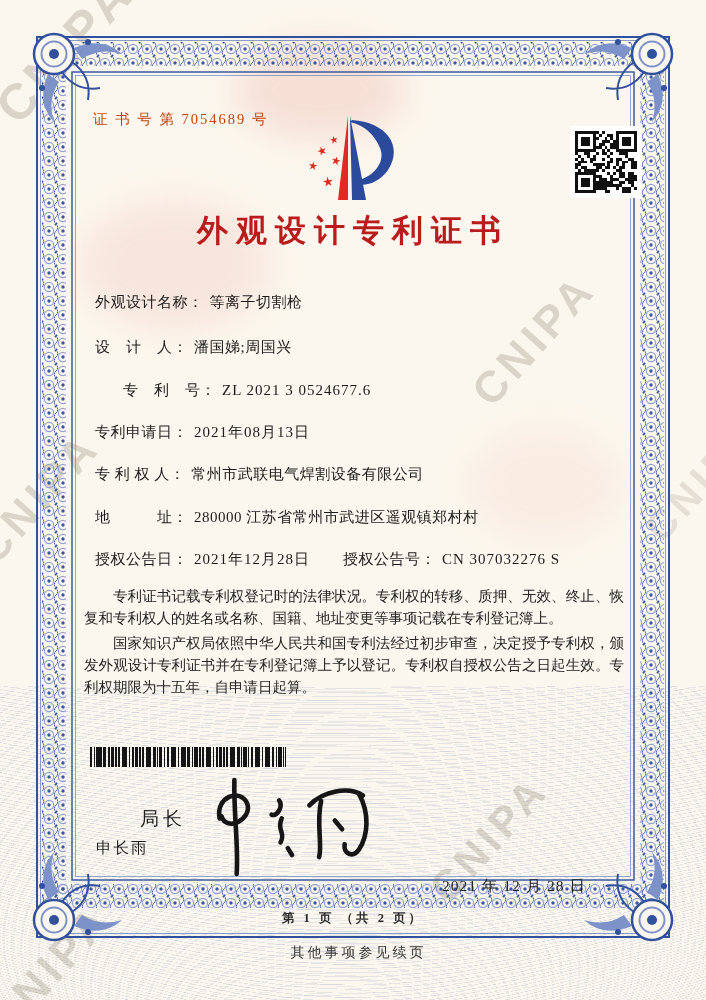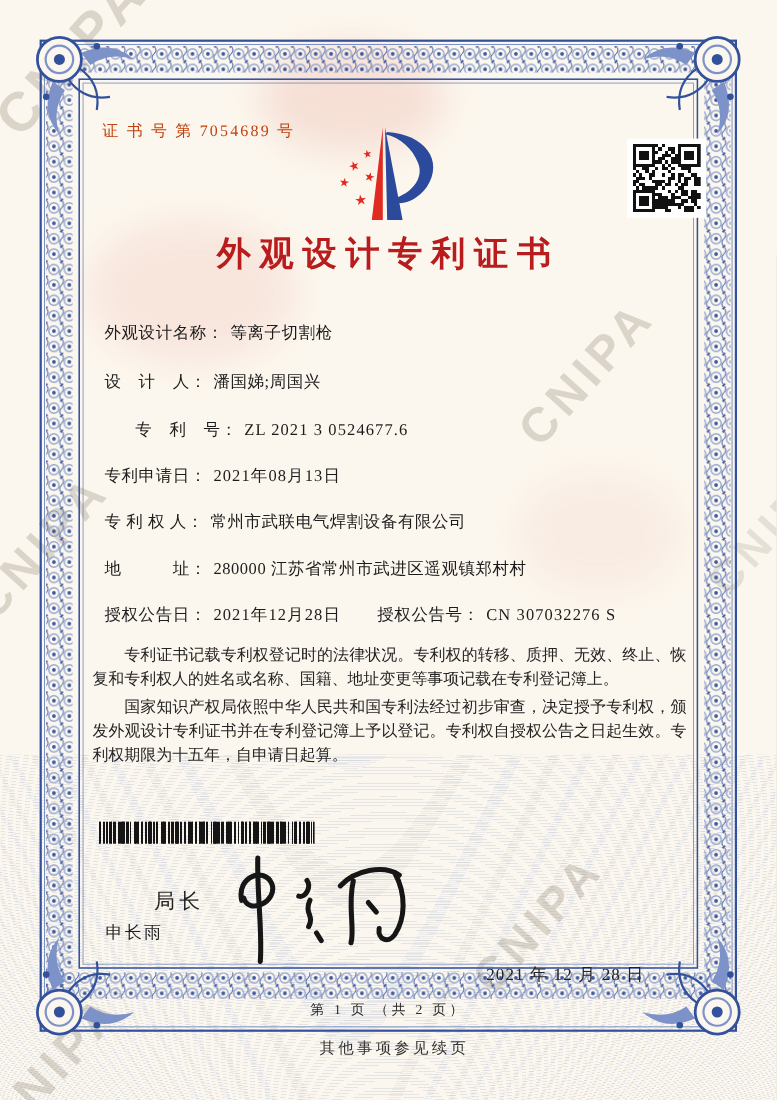--- a/index.html
+++ b/index.html
@@ -47,21 +47,21 @@
     position:absolute; left:90px; top:747px; width:196px; height:20px;
     background:
       repeating-linear-gradient(90deg,#151515 0 1.5px,transparent 1.5px 3.5px),
       repeating-linear-gradient(90deg,#151515 0 1px,transparent 1px 6.5px),
       repeating-linear-gradient(90deg,transparent 0 9px,#151515 9px 12px);
   }
   .director-title{left:96px; top:806px; font-size:19px; letter-spacing:4px;margin-left:44px;}
   .director-name{left:96px; top:838px; font-size:15.5px; letter-spacing:2px;}
   .signature{left:192px; top:772px; width:205px; height:108px;}
   .grant-date-bottom{left:442px; top:860px; font-size:15.5px; letter-spacing:1px; color:#222;margin-top:16px;}
-  .page-info{left:0; right:0; top:910px; text-align:center; font-size:12.5px; letter-spacing:3px; color:#2b2b2b;}
+  .page-info{left:0; right:0; top:910px; text-align:center; font-size:12.5px; letter-spacing:3px; color:#2b2b2b;font-weight:bold;}
   .cont-note{left:0; right:0; top:944px; text-align:center; font-size:14px; letter-spacing:3px; color:#333;padding-left:11px;}
 </style>
 </head>
 <body>
 
 <div class="page">
 
   <div class="stain" style="left:235px; top:40px; width:170px; height:100px; background:rgba(228,146,134,0.22);"></div>
   <div class="stain" style="left:80px; top:200px; width:190px; height:130px; background:rgba(228,146,134,0.16);"></div>
   <div class="stain" style="left:470px; top:430px; width:150px; height:110px; background:rgba(228,146,134,0.10);"></div>

